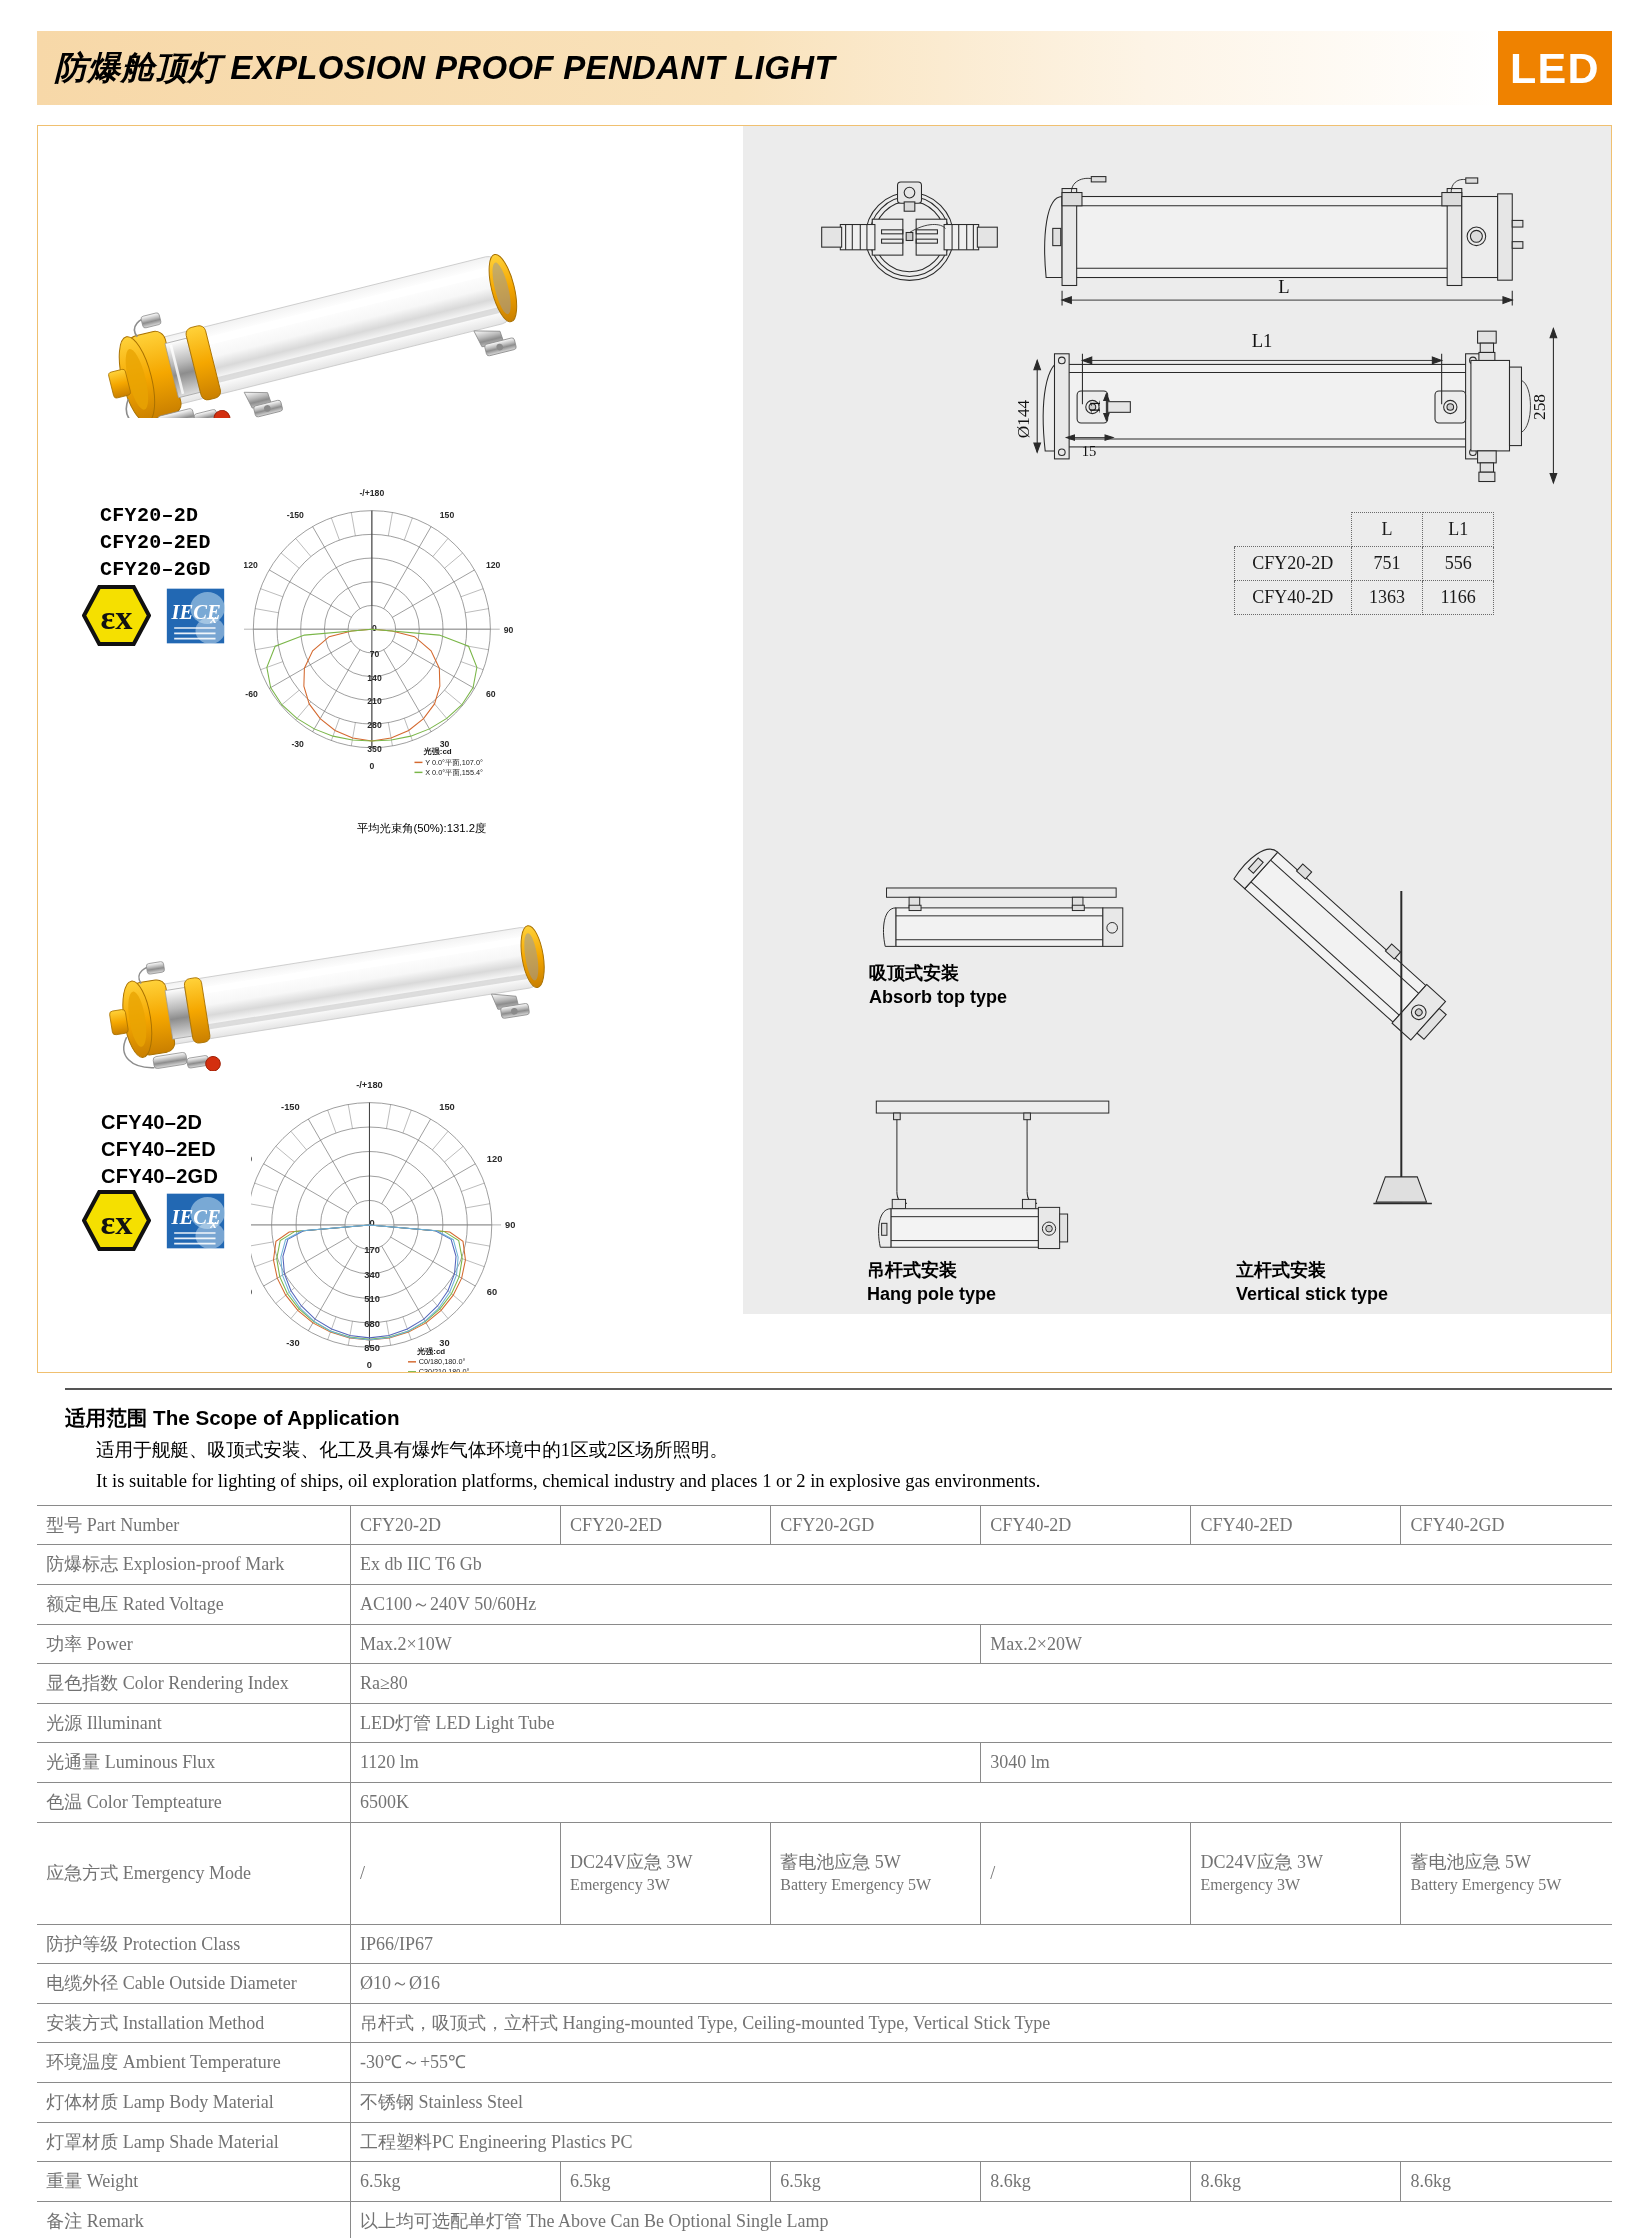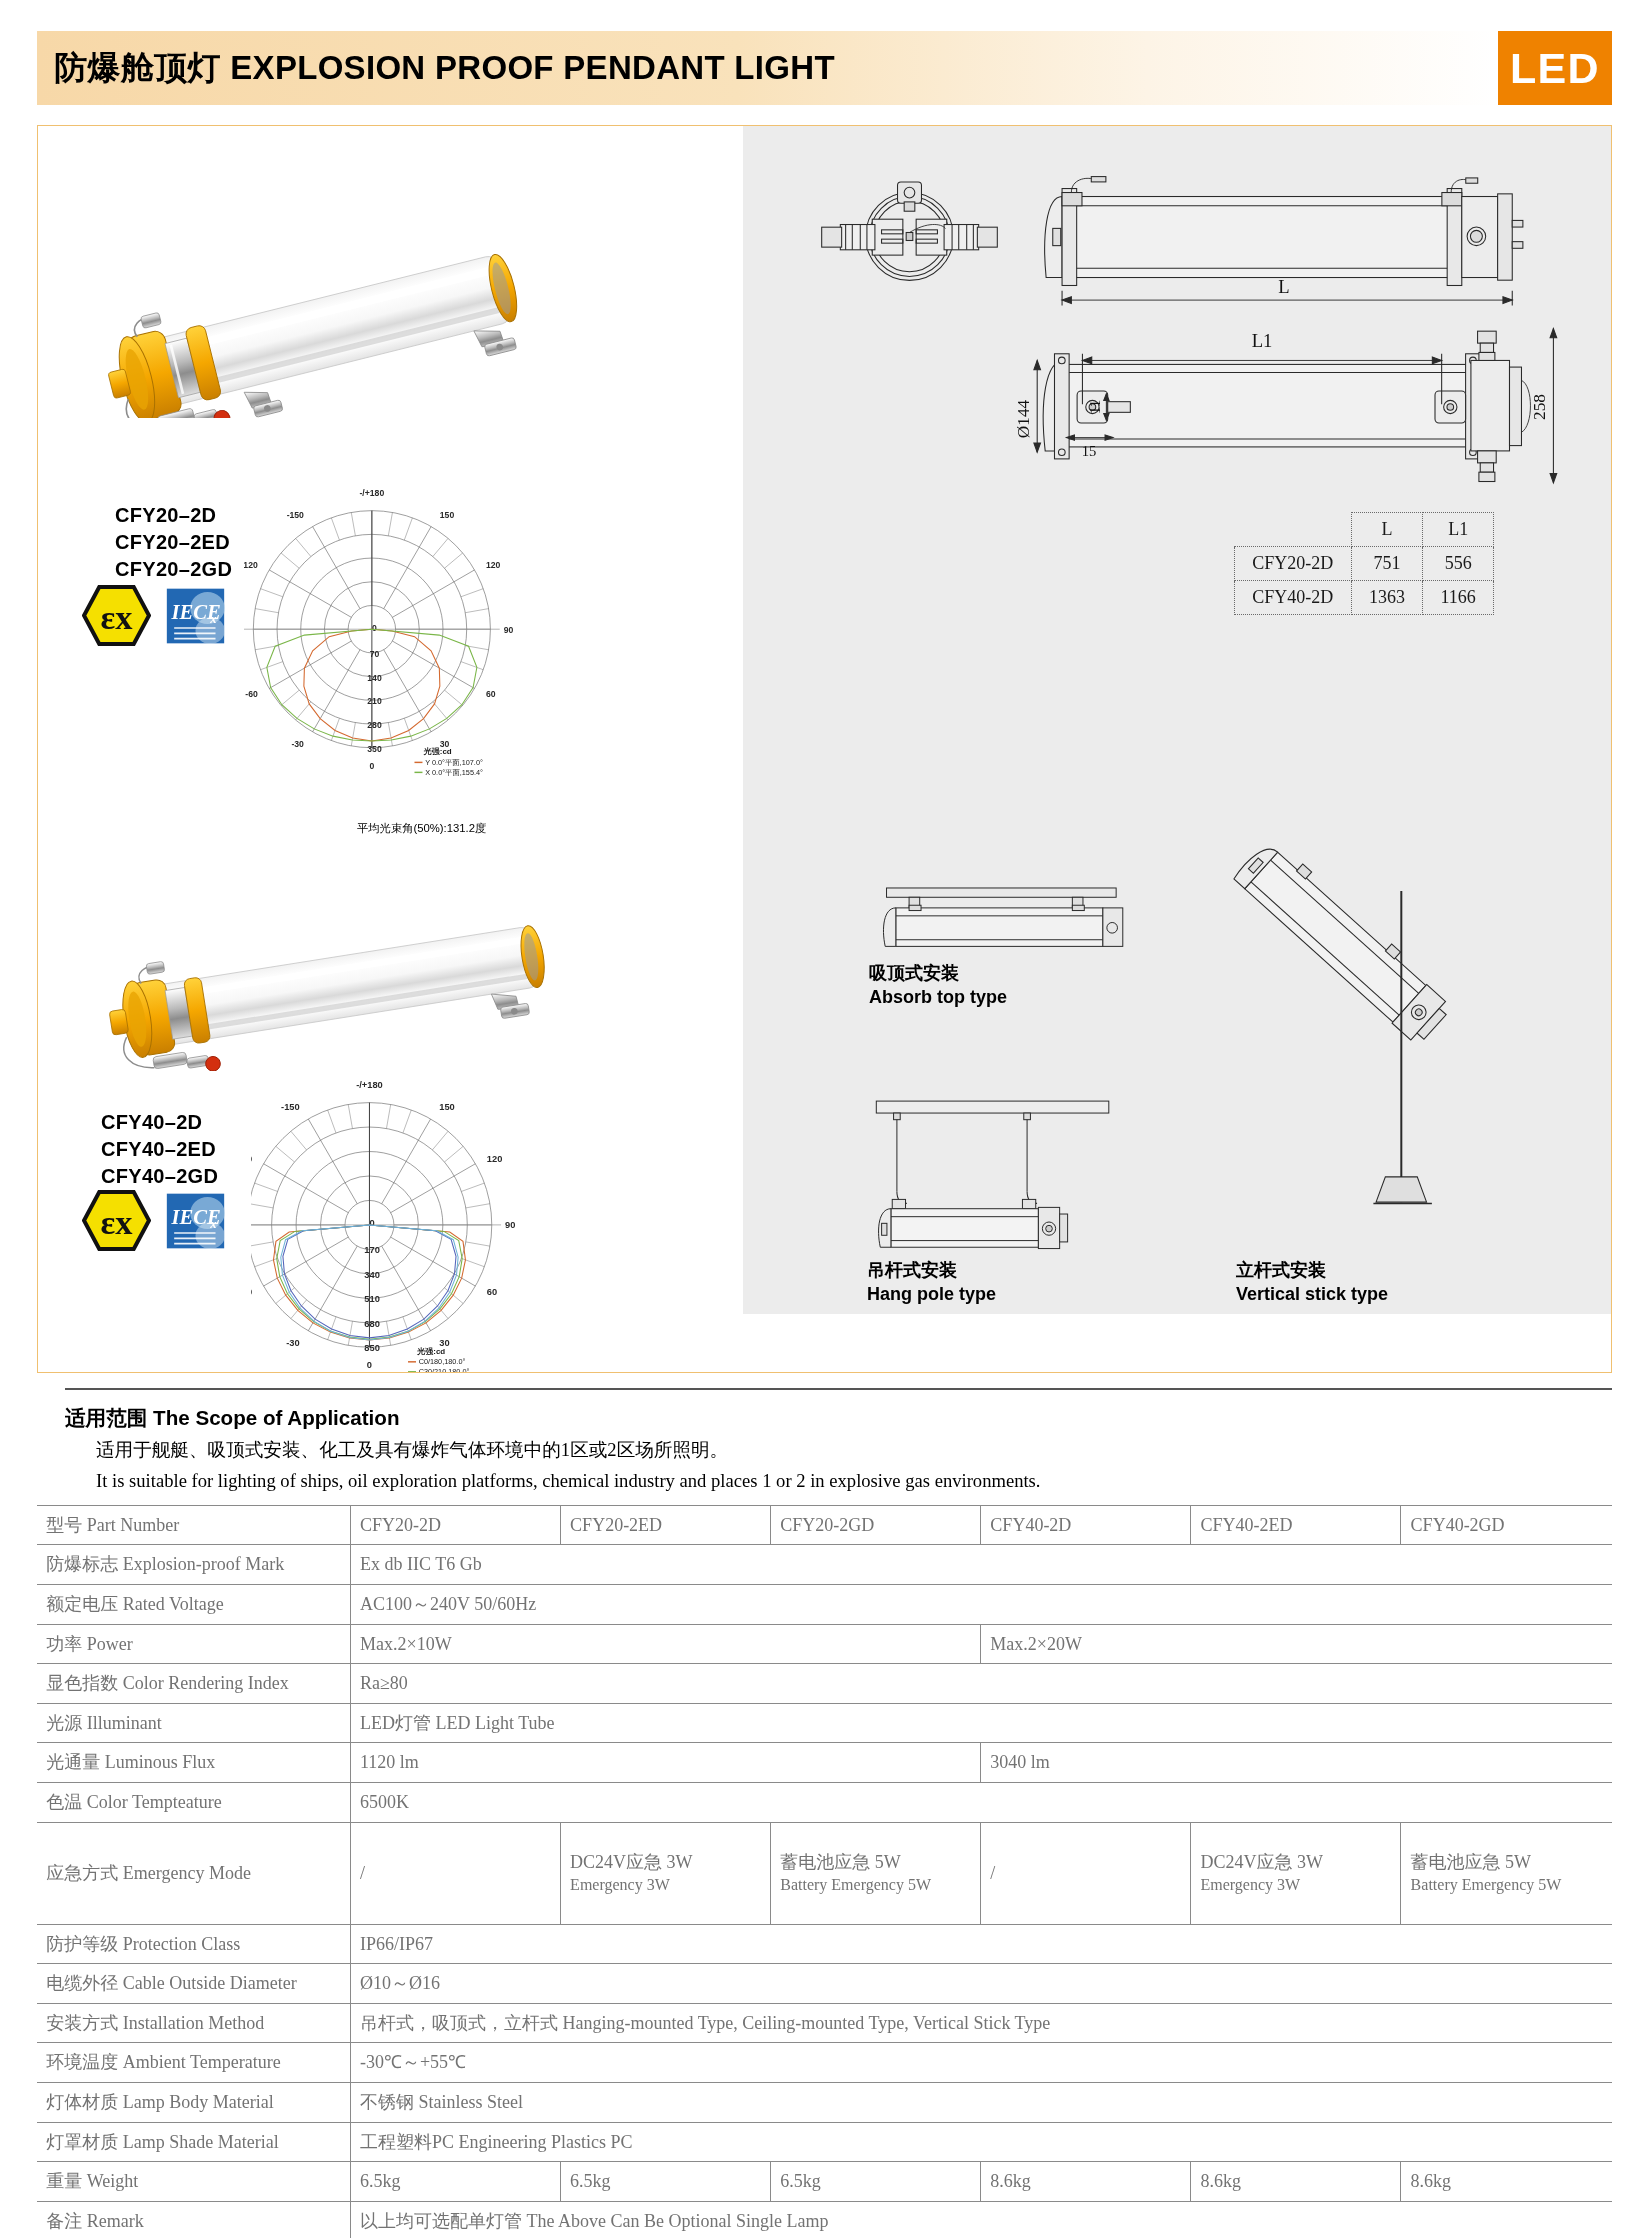--- a/index.html
+++ b/index.html
@@ -1,21 +1,21 @@
 <!DOCTYPE html>
 <html style="font-size:10.6px"><head>
 <meta charset="utf-8">
 <style>
   html,body{margin:0;padding:0;background:#fff;}
   body{width:1649px;height:2239px;font-family:"Liberation Sans",sans-serif;color:#000;position:relative;}
   .page{position:relative;width:1649px;height:2239px;box-sizing:border-box;padding:0 37px;}
 
   
   .header{position:relative;height:74px;margin-top:31px;display:flex;align-items:stretch;}
-  .header-bar{flex:1;background:linear-gradient(to right,#f7d8a8 0%,#f9e2bb 48%,#fdf4e6 76%,#ffffff 100%);display:flex;align-items:center;}
+  .header-bar{flex:1;background:linear-gradient(to right,#f7d8a8 0%,#f9e2bb 48%,#fdf4e6 76%,#ffffff 100%);display:flex;align-items:center;font-style:italic;}
   .header-title{font-size:33px;font-weight:bold;letter-spacing:0.3px;padding-left:17.3px;white-space:nowrap;font-family:"Liberation Sans",sans-serif;}
   .led-badge{width:114px;background:#ef8200;display:flex;align-items:center;justify-content:center;}
   .led-badge span{color:#fff;font-size:43px;font-weight:bold;letter-spacing:1.3px;}
 
   
   .panel{position:relative;margin-top:20px;border:1.3px solid #f0c070;height:1248px;box-sizing:border-box;background:#fff;overflow:hidden;}
   .panel-right-bg{position:absolute;left:705px;top:0;width:870px;height:1188px;background:#ececec;}
 
   .left-col{position:absolute;left:0;top:0;width:705px;height:100%;}
   .right-col{position:absolute;left:705px;top:0;width:870px;height:100%;}
@@ -127,21 +127,21 @@
               <rect x="600" y="200" width="46" height="18" rx="4"></rect>
               <path d="M232 182 l6 26 l30 5 l-2 -22 z"></path>
               <rect x="240" y="206" width="42" height="17" rx="4"></rect>
             </g>
             <circle cx="622" cy="209" r="5" fill="#8a8a8a"></circle>
             <circle cx="260" cy="214" r="5" fill="#8a8a8a"></circle>
           </g>
         </svg>
       </div>
 
-      <div class="model-label" style="left:77px;top:376px;">
+      <div class="model-label" style="left:62px;top:376px;font-family:Liberation Mono, monospace;">
         <div>CFY20–2D</div>
         <div>CFY20–2ED</div>
         <div>CFY20–2GD</div>
       </div>
 
       <div class="certs" style="left:44px;top:459px;">
         <svg class="atex" viewBox="0 0 104 92">
           <polygon points="26,3 78,3 101,46 78,89 26,89 3,46" fill="#f5e000" stroke="#111" stroke-width="6"></polygon>
           <text x="52" y="66" font-family="'Liberation Serif',serif" font-size="52" font-weight="bold" text-anchor="middle" fill="#111">εx</text>
         </svg>

